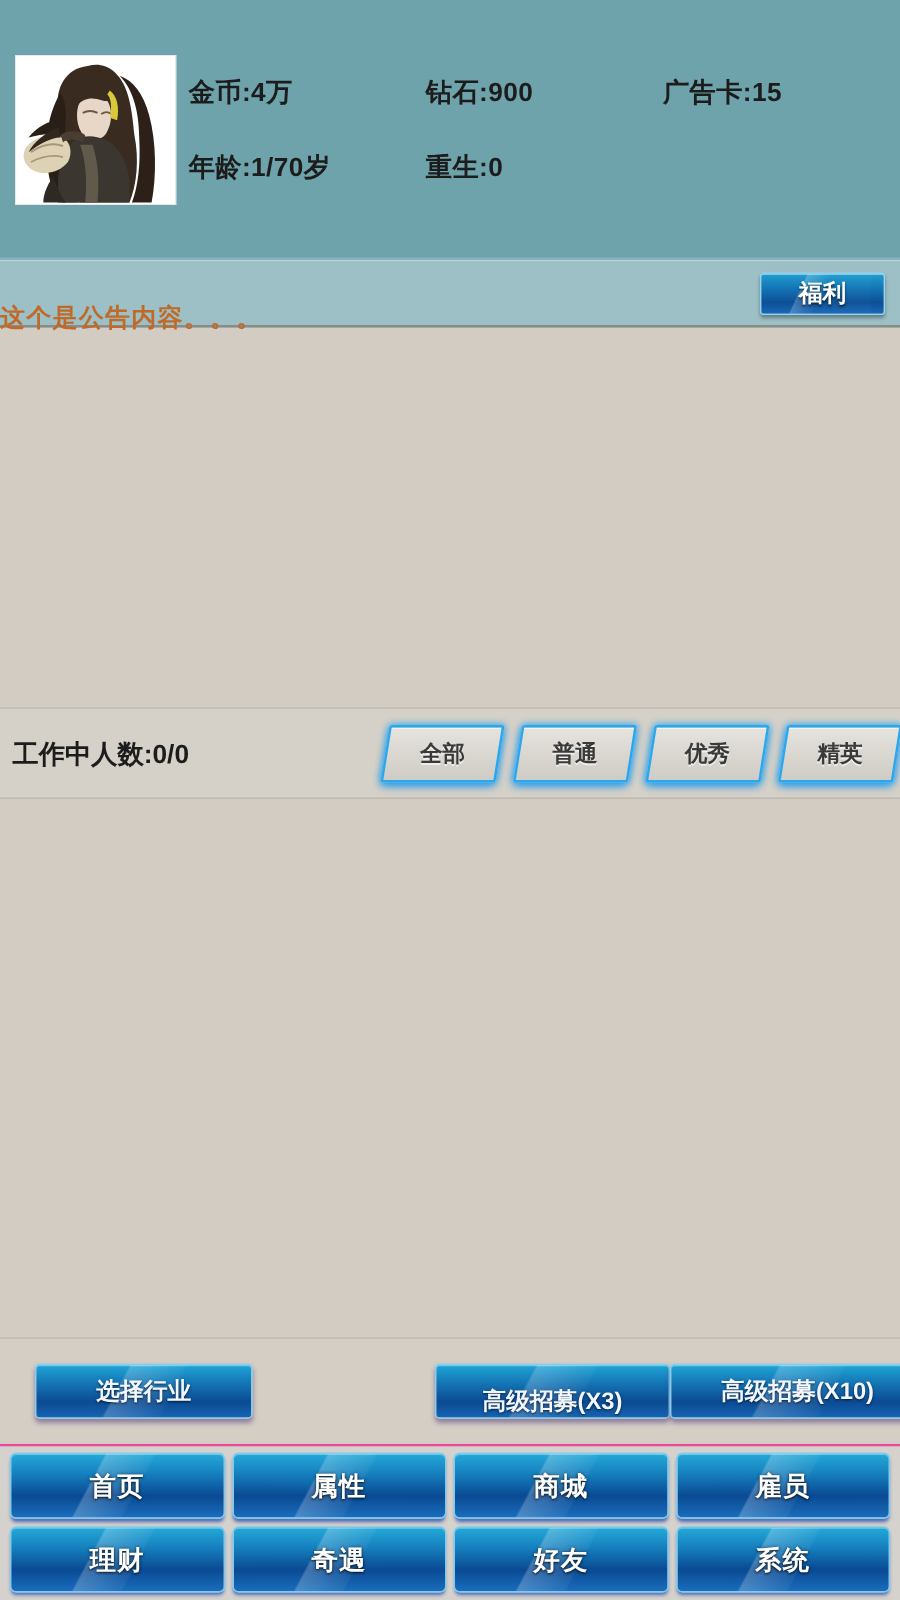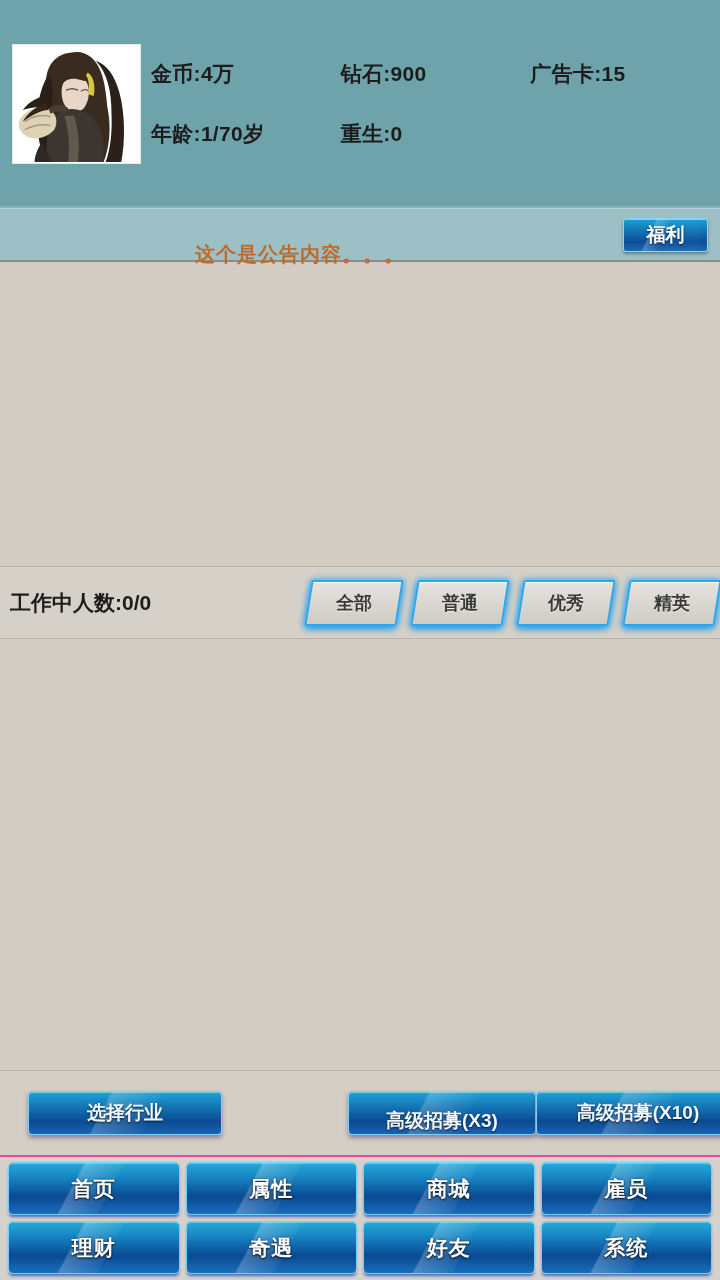--- a/index.html
+++ b/index.html
@@ -79,32 +79,31 @@
     border-top: 1px solid #b7d2d6;
     border-bottom: 2px solid #8c8c86;
     display: flex;
     align-items: center;
     position: relative;
     flex: 0 0 auto;
   }
   .announce-text {
     position: absolute;
     left: 0; right: 0;
-    text-align: center;
     font-size: 20px;
     color: #c06a2a;
     font-weight: 700;
     padding-right: 120px;
     letter-spacing: 1px;
     margin-top: 40px;
   }
   .welfare-btn {
     position: absolute;
     right: 12px;
-    width: 85px;
+    width: 100px;
     height: 34px;
     border-radius: 3px;
     border: 1px solid #8fd6f5;
     background: linear-gradient(180deg, #1f9fd0 0%, #1373b4 38%, #0c4f96 72%, #1a68b8 100%);
     box-shadow: 0 2px 3px rgba(0,0,0,0.35), inset 0 1px 0 rgba(255,255,255,0.45);
     display: flex;
     align-items: center;
     justify-content: center;
     overflow: hidden;
     cursor: pointer;
@@ -221,21 +220,21 @@
     pointer-events: none;
   }
   .gbtn span {
     position: relative;
     font-size: 19px;
     font-weight: 700;
     color: #f2f7ff;
     text-shadow: 0 1px 2px rgba(0,0,0,0.7);
     white-space: nowrap;
   }
-  .btn-industry { width: 194px; margin-left: 18px; }
+  .btn-industry { width: 174px; margin-left: 18px; }
   .btn-r3  { width: 188px; position:absolute; left: 348px; align-items: flex-end; }
   .btn-r10 { width: 204px; position:absolute; left: 536px; }
 
   
   .bottom-nav {
     flex: 0 0 auto;
     height: 125px;
     background: #d5d2cd;
     border-top: 2px solid #ec4899;
     display: grid;

